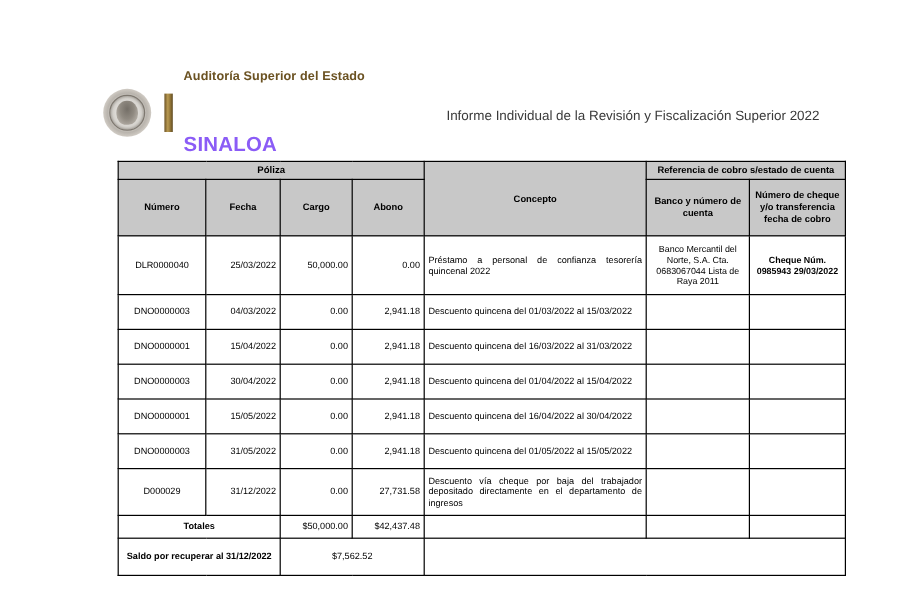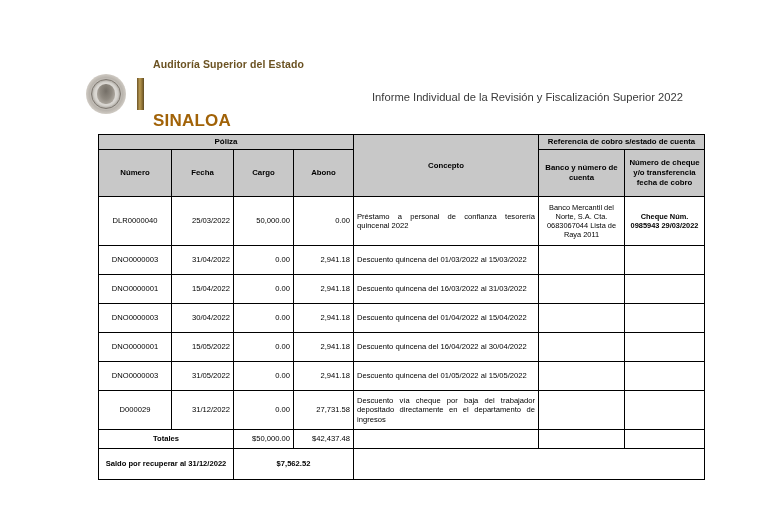--- a/index.html
+++ b/index.html
@@ -81,21 +81,21 @@
   .brand-line1 {
     font-size: 10.5px;
     font-weight: bold;
     color: #6b5222;
     letter-spacing: .1px;
     margin-bottom: 3px;
   }
   .brand-line2 {
     font-size: 17px;
     font-weight: bold;
-    color: #a16207;
+    color: #8b5cf6;
     letter-spacing: .2px;
     margin-top: 28px;
   }
   .report-title {
     position: absolute;
     left: 372px;
     top: 91px;
     font-size: 11.2px;
     color: #3a3a3a;
     white-space: nowrap;
@@ -157,21 +157,21 @@
     font-weight: normal;
     padding-right: 6px;
   }
   td.saldo-label {
     text-align: center;
     font-weight: bold;
     height: 26px;
   }
   td.saldo-val {
     text-align: center;
-    font-weight: bold;
+    font-weight: normal;
   }
   td.blank { background: #ffffff; }
 </style>
 </head>
 <body>
 
 <div class="page">
 
   <div class="header">
     <div class="brand">
@@ -219,21 +219,21 @@
           <td class="c-fecha">25/03/2022</td>
           <td class="c-cargo">50,000.00</td>
           <td class="c-abono">0.00</td>
           <td class="c-concepto">Préstamo a personal de confianza tesorería quincenal 2022</td>
           <td class="c-banco">Banco Mercantil del Norte, S.A. Cta. 0683067044 Lista de Raya 2011</td>
           <td class="c-cheque">Cheque Núm. 0985943 29/03/2022</td>
         </tr>
 
         <tr class="data-row">
           <td class="c-num">DNO0000003</td>
-          <td class="c-fecha">31/04/2022</td>
+          <td class="c-fecha">04/03/2022</td>
           <td class="c-cargo">0.00</td>
           <td class="c-abono">2,941.18</td>
           <td class="c-concepto">Descuento quincena del 01/03/2022 al 15/03/2022</td>
           <td class="c-banco blank"></td>
           <td class="c-cheque blank"></td>
         </tr>
 
         <tr class="data-row">
           <td class="c-num">DNO0000001</td>
           <td class="c-fecha">15/04/2022</td>

